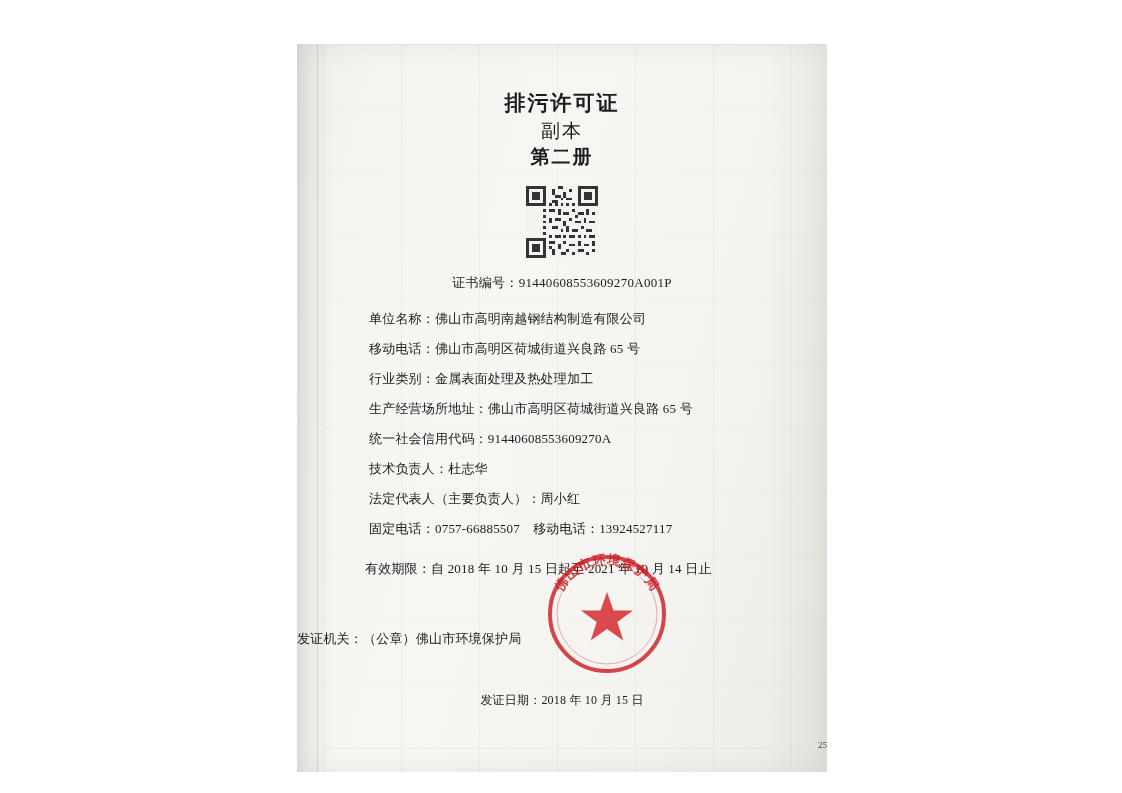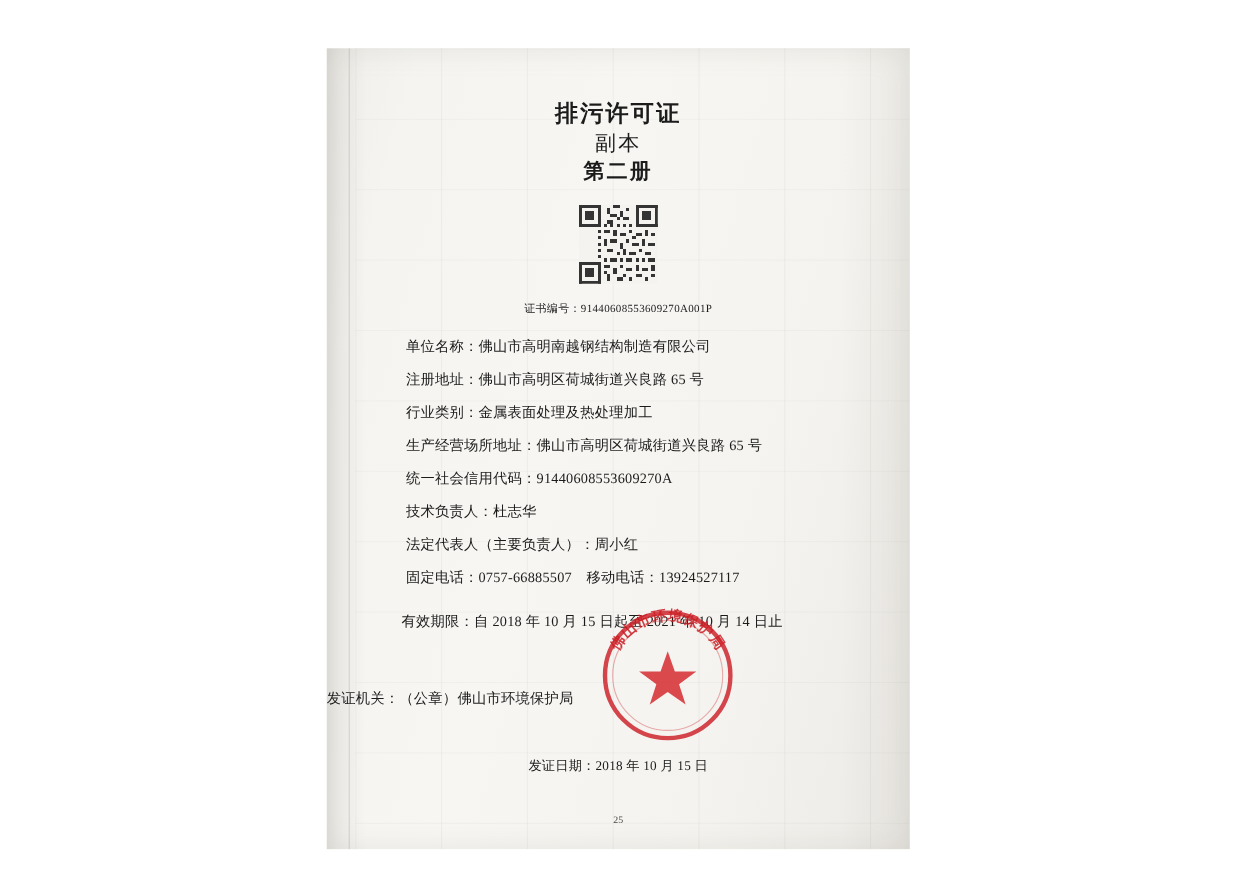--- a/index.html
+++ b/index.html
@@ -91,21 +91,21 @@
     margin-top: 16px;
   }
   .qr {
     width: 72px;
     height: 72px;
     image-rendering: pixelated;
     opacity: 0.88;
   }
   .cert-no {
     text-align: center;
-    font-size: 10px;
+    font-size: 13px;
     margin-top: 16px;
     letter-spacing: 0.3px;
   }
   .fields {
     margin: 18px 0 0 72px;
     font-size: 13px;
   }
   .field-row {
     margin-bottom: 12px;
     letter-spacing: 0.2px;
@@ -127,21 +127,21 @@
   .issue-date {
     text-align: center;
     font-size: 12px;
     margin-top: 44px;
     letter-spacing: 0.2px;
   }
   .page-no {
     position: absolute;
     bottom: 22px;
     left: 0; right: 0;
-    text-align: center;
+    text-align: right;
     font-size: 9px;
     color: #4a4a4a;
   }
   
   .seal {
     position: absolute;
     left: 244px;
     top: 504px;
     width: 132px;
     height: 132px;
@@ -263,21 +263,21 @@
 
       <div class="cert-no">
         <span>证书编号：</span><span>91440608553609270A001P</span>
       </div>
 
       <div class="fields">
         <div class="field-row">
           <span class="label">单位名称：</span><span class="value">佛山市高明南越钢结构制造有限公司</span>
         </div>
         <div class="field-row">
-          <span class="label">注册地址：</span><span class="value">佛山市高明区荷城街道兴良路 65 号</span>
+          <span class="label">移动电话：</span><span class="value">佛山市高明区荷城街道兴良路 65 号</span>
         </div>
         <div class="field-row">
           <span class="label">行业类别：</span><span class="value">金属表面处理及热处理加工</span>
         </div>
         <div class="field-row">
           <span class="label">生产经营场所地址：</span><span class="value">佛山市高明区荷城街道兴良路 65 号</span>
         </div>
         <div class="field-row">
           <span class="label">统一社会信用代码：</span><span class="value">91440608553609270A</span>
         </div>

